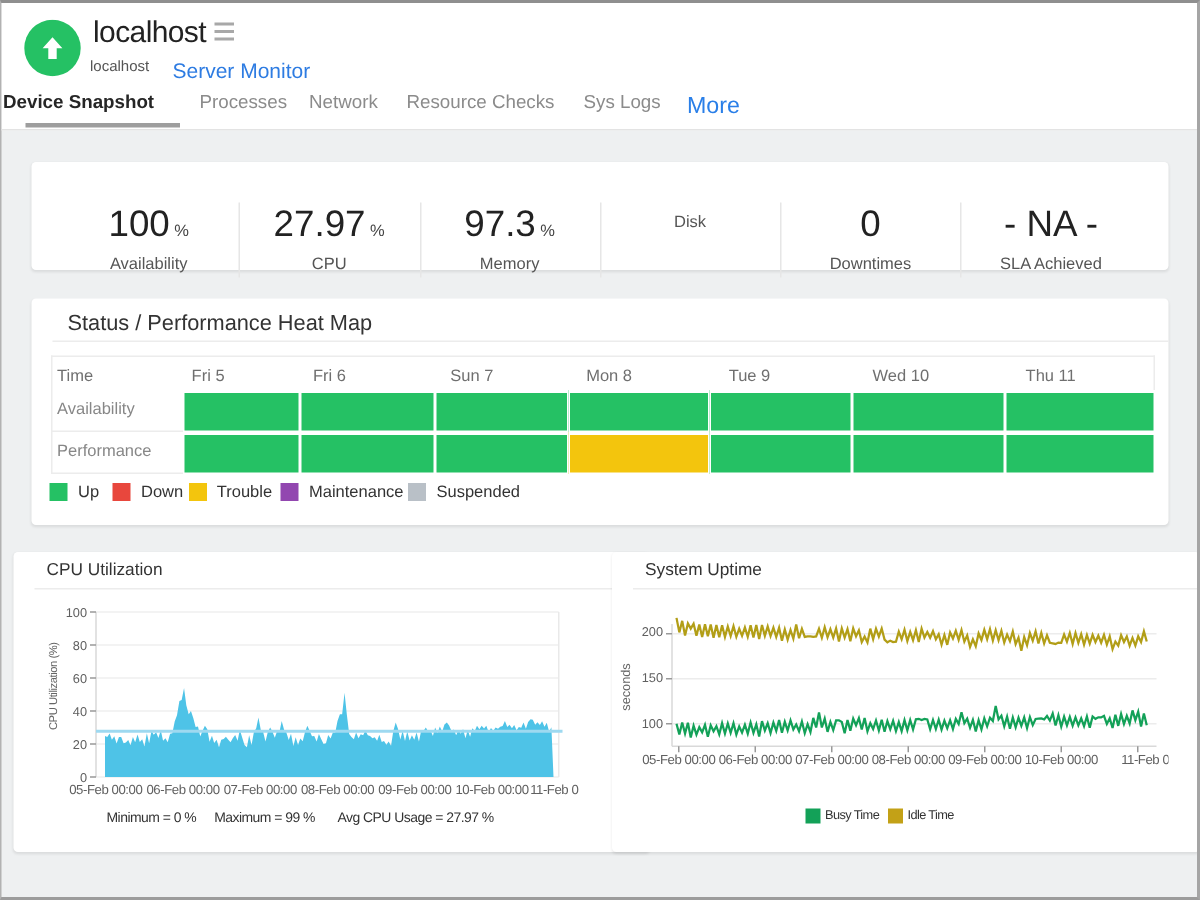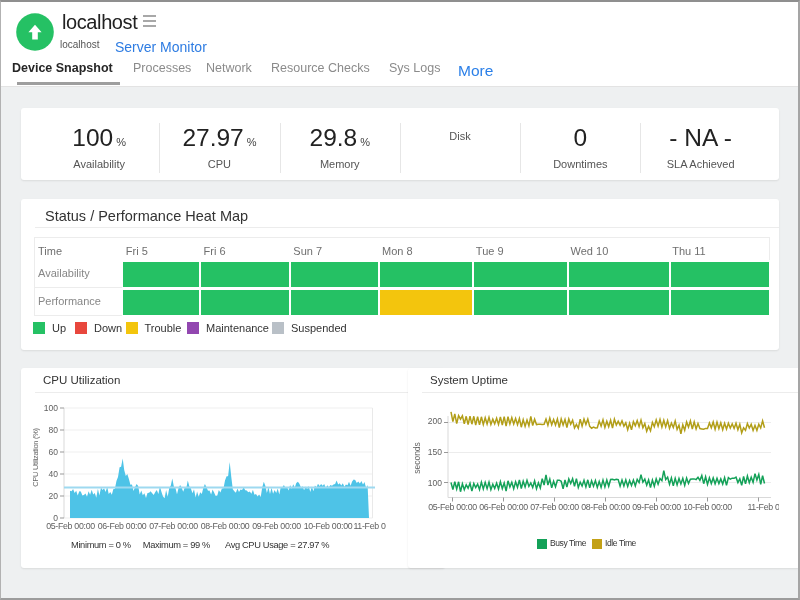--- a/index.html
+++ b/index.html
@@ -15,31 +15,31 @@
 .title { position:absolute; left:61px; top:8.5px; font-size:20px; letter-spacing:-0.4px; color:#222; }
 .burger { position:absolute; left:141.5px; top:13px; width:13.5px; }
 .burger div { height:2.2px; background:#a8a8a8; margin-bottom:2.8px; }
 .sub1 { position:absolute; left:59px; top:37px; font-size:10px; color:#555; }
 .sub2 { position:absolute; left:114px; top:36.5px; font-size:14px; color:#2e7ce2; }
 .tab { position:absolute; top:58.5px; font-size:12.5px; color:#8b8b8b; }
 .tab.act { color:#262626; font-weight:bold; }
 .underline { position:absolute; left:16px; top:80px; width:103px; height:2.5px; background:#9e9e9e; }
 .more { position:absolute; left:457px; top:60px; font-size:15.5px; color:#2a7fe8; }
 .card { position:absolute; background:#fff; border-radius:3px; box-shadow:0 1px 2px rgba(0,0,0,0.09);padding-left:14px; }
-.stats { left:20px; top:106px; width:758px; height:72px; display:flex; padding:4px 18px; }
+.stats { left:20px; top:106px; width:758px; height:72px; display:flex; padding:16px 18px; }
 .stat { width:120.3px; text-align:center; position:relative; padding-top:12px; }
 .stat .num { font-size:24.5px; color:#222; }
 .stat .pct { font-size:11px; color:#444; margin-left:3px; }
 .stat .lbl { font-size:11px; color:#555; margin-top:6px; }
 .stat + .stat::before { content:''; position:absolute; left:0; top:11px; height:50px; width:1px; background:#e6e6e6; }
 .heat { left:20px; top:197px; width:758px; height:151px; }
 .heat h2 { font-size:14.5px; font-weight:normal; color:#333; padding:9px 0 0 10px; height:29px; border-bottom:1px solid #ececec; }
 .hm { position:absolute; left:13px; top:38px; width:736px; }
 .hmrow { display:flex; }
-.hmhead { height:22.5px; border:1px solid #ececec; border-bottom:none; }
+.hmhead { height:22.5px; border:1px solid #ececec; border-bottom:none;gap:12px; }
 .hmhead .c { font-size:11px; color:#6f6f6f; padding:7px 0 0 3px; }
 .hmlab { font-size:11px; color:#878787; padding:7px 0 0 3px; border-left:1px solid #ececec; border-bottom:1px solid #ececec; background:#fff; }
 .hmdata { height:28px; }
 .cell { border:2px solid #fff; border-bottom-width:0.5px; border-left-width:0.75px; border-right-width:0.75px; }
 .litem { position:absolute; top:123px; height:12px; }
 .litem .sq { position:absolute; left:0; top:0; width:12px; height:12px; }
 .litem .t { position:absolute; left:19px; top:0px; font-size:11px; color:#333; white-space:nowrap; }
 .chart { top:366px; height:200px; }
 .chart h3 { font-size:11.5px; font-weight:normal; color:#333; padding:5.5px 0 0 8px; height:24.5px; border-bottom:1px solid #ececec; }
 svg text { font-family:"Liberation Sans",sans-serif; }
@@ -51,40 +51,40 @@
         <path d="M19 11.8 L25.6 19.2 L21.8 19.2 L21.8 26.4 L16.2 26.4 L16.2 19.2 L12.4 19.2 Z" fill="#fff"></path>
       </svg></div>
   <div class="title">localhost</div>
   <div class="burger">
       <div></div>
       <div></div>
       <div></div>
     </div>
   <div class="sub1">localhost</div>
   <div class="sub2">Server Monitor</div>
-  <div class="tab act" style="left:11px">Device Snapshot</div>
+  <div class="tab act" style="left:1px">Device Snapshot</div>
   <div class="tab" style="left:132px">Processes</div>
   <div class="tab" style="left:205px">Network</div>
   <div class="tab" style="left:270px">Resource Checks</div>
   <div class="tab" style="left:388px">Sys Logs</div>
   <div class="more">More</div>
   <div class="underline"></div>
 </div>
 
 <div class="card stats">
   <div class="stat">
       <div><span class="num">100</span><span class="pct">%</span></div>
       <div class="lbl">Availability</div>
     </div>
   <div class="stat">
       <div><span class="num">27.97</span><span class="pct">%</span></div>
       <div class="lbl">CPU</div>
     </div>
   <div class="stat">
-      <div><span class="num">29.8</span><span class="pct">%</span></div>
+      <div><span class="num">97.3</span><span class="pct">%</span></div>
       <div class="lbl">Memory</div>
     </div>
   <div class="stat">
       <div class="lbl">Disk</div>
     </div>
   <div class="stat">
       <div><span class="num">0</span></div>
       <div class="lbl">Downtimes</div>
     </div>
   <div class="stat">
@@ -142,21 +142,21 @@
   <div class="litem" style="left:166px">
       <div class="sq" style="background:#9247b0"></div>
       <div class="t">Maintenance</div>
     </div>
   <div class="litem" style="left:251px">
       <div class="sq" style="background:#b9c0c7"></div>
       <div class="t">Suspended</div>
     </div>
 </div>
 
-<div class="card chart" style="left:20px; width:424px;">
+<div class="card chart" style="left:8px; width:424px;">
   <h3>CPU Utilization</h3>
 </div>
 <svg class="abs" style="left:20px; top:366px;" width="370" height="200" viewBox="0 0 370 200">
   <g>
     <line x1="43" y1="40" x2="351.5" y2="40" stroke="#efefef" stroke-width="1"></line>
     <line x1="43" y1="62" x2="351.5" y2="62" stroke="#efefef" stroke-width="1"></line>
     <line x1="43" y1="84" x2="351.5" y2="84" stroke="#efefef" stroke-width="1"></line>
     <line x1="43" y1="106" x2="351.5" y2="106" stroke="#efefef" stroke-width="1"></line>
     <line x1="43" y1="128" x2="351.5" y2="128" stroke="#efefef" stroke-width="1"></line>
     <line x1="43" y1="150" x2="351.5" y2="150" stroke="#efefef" stroke-width="1"></line>

